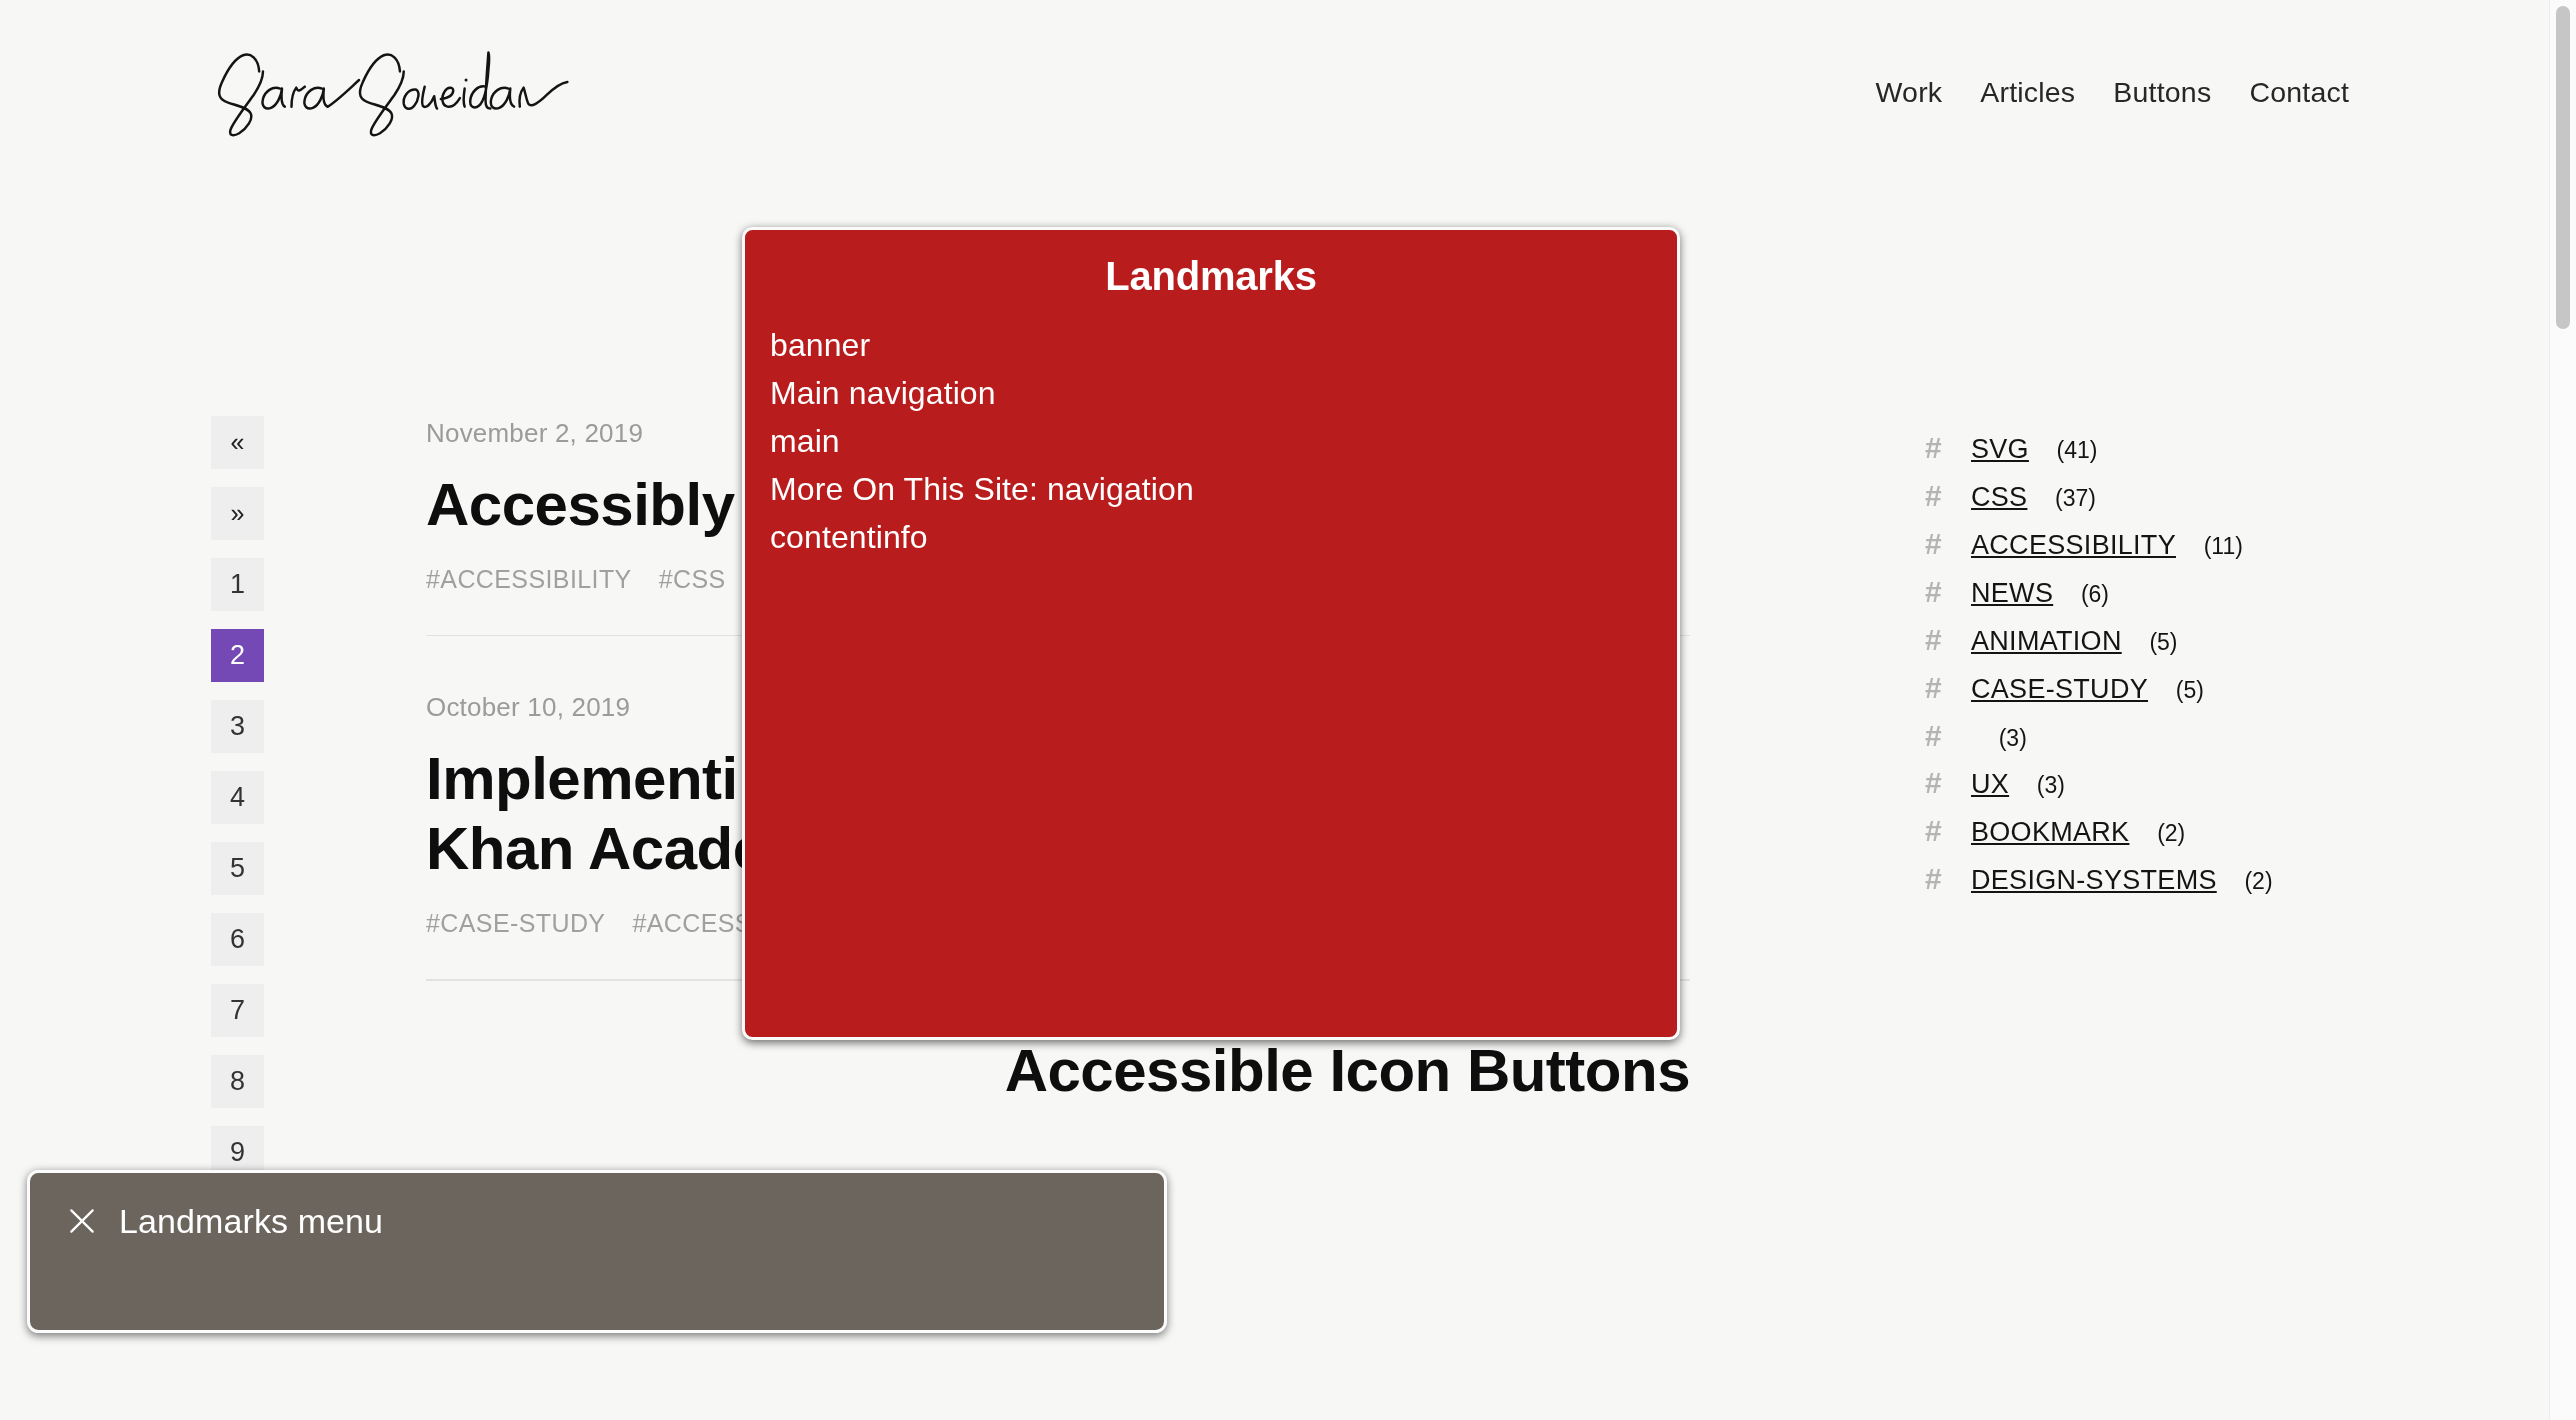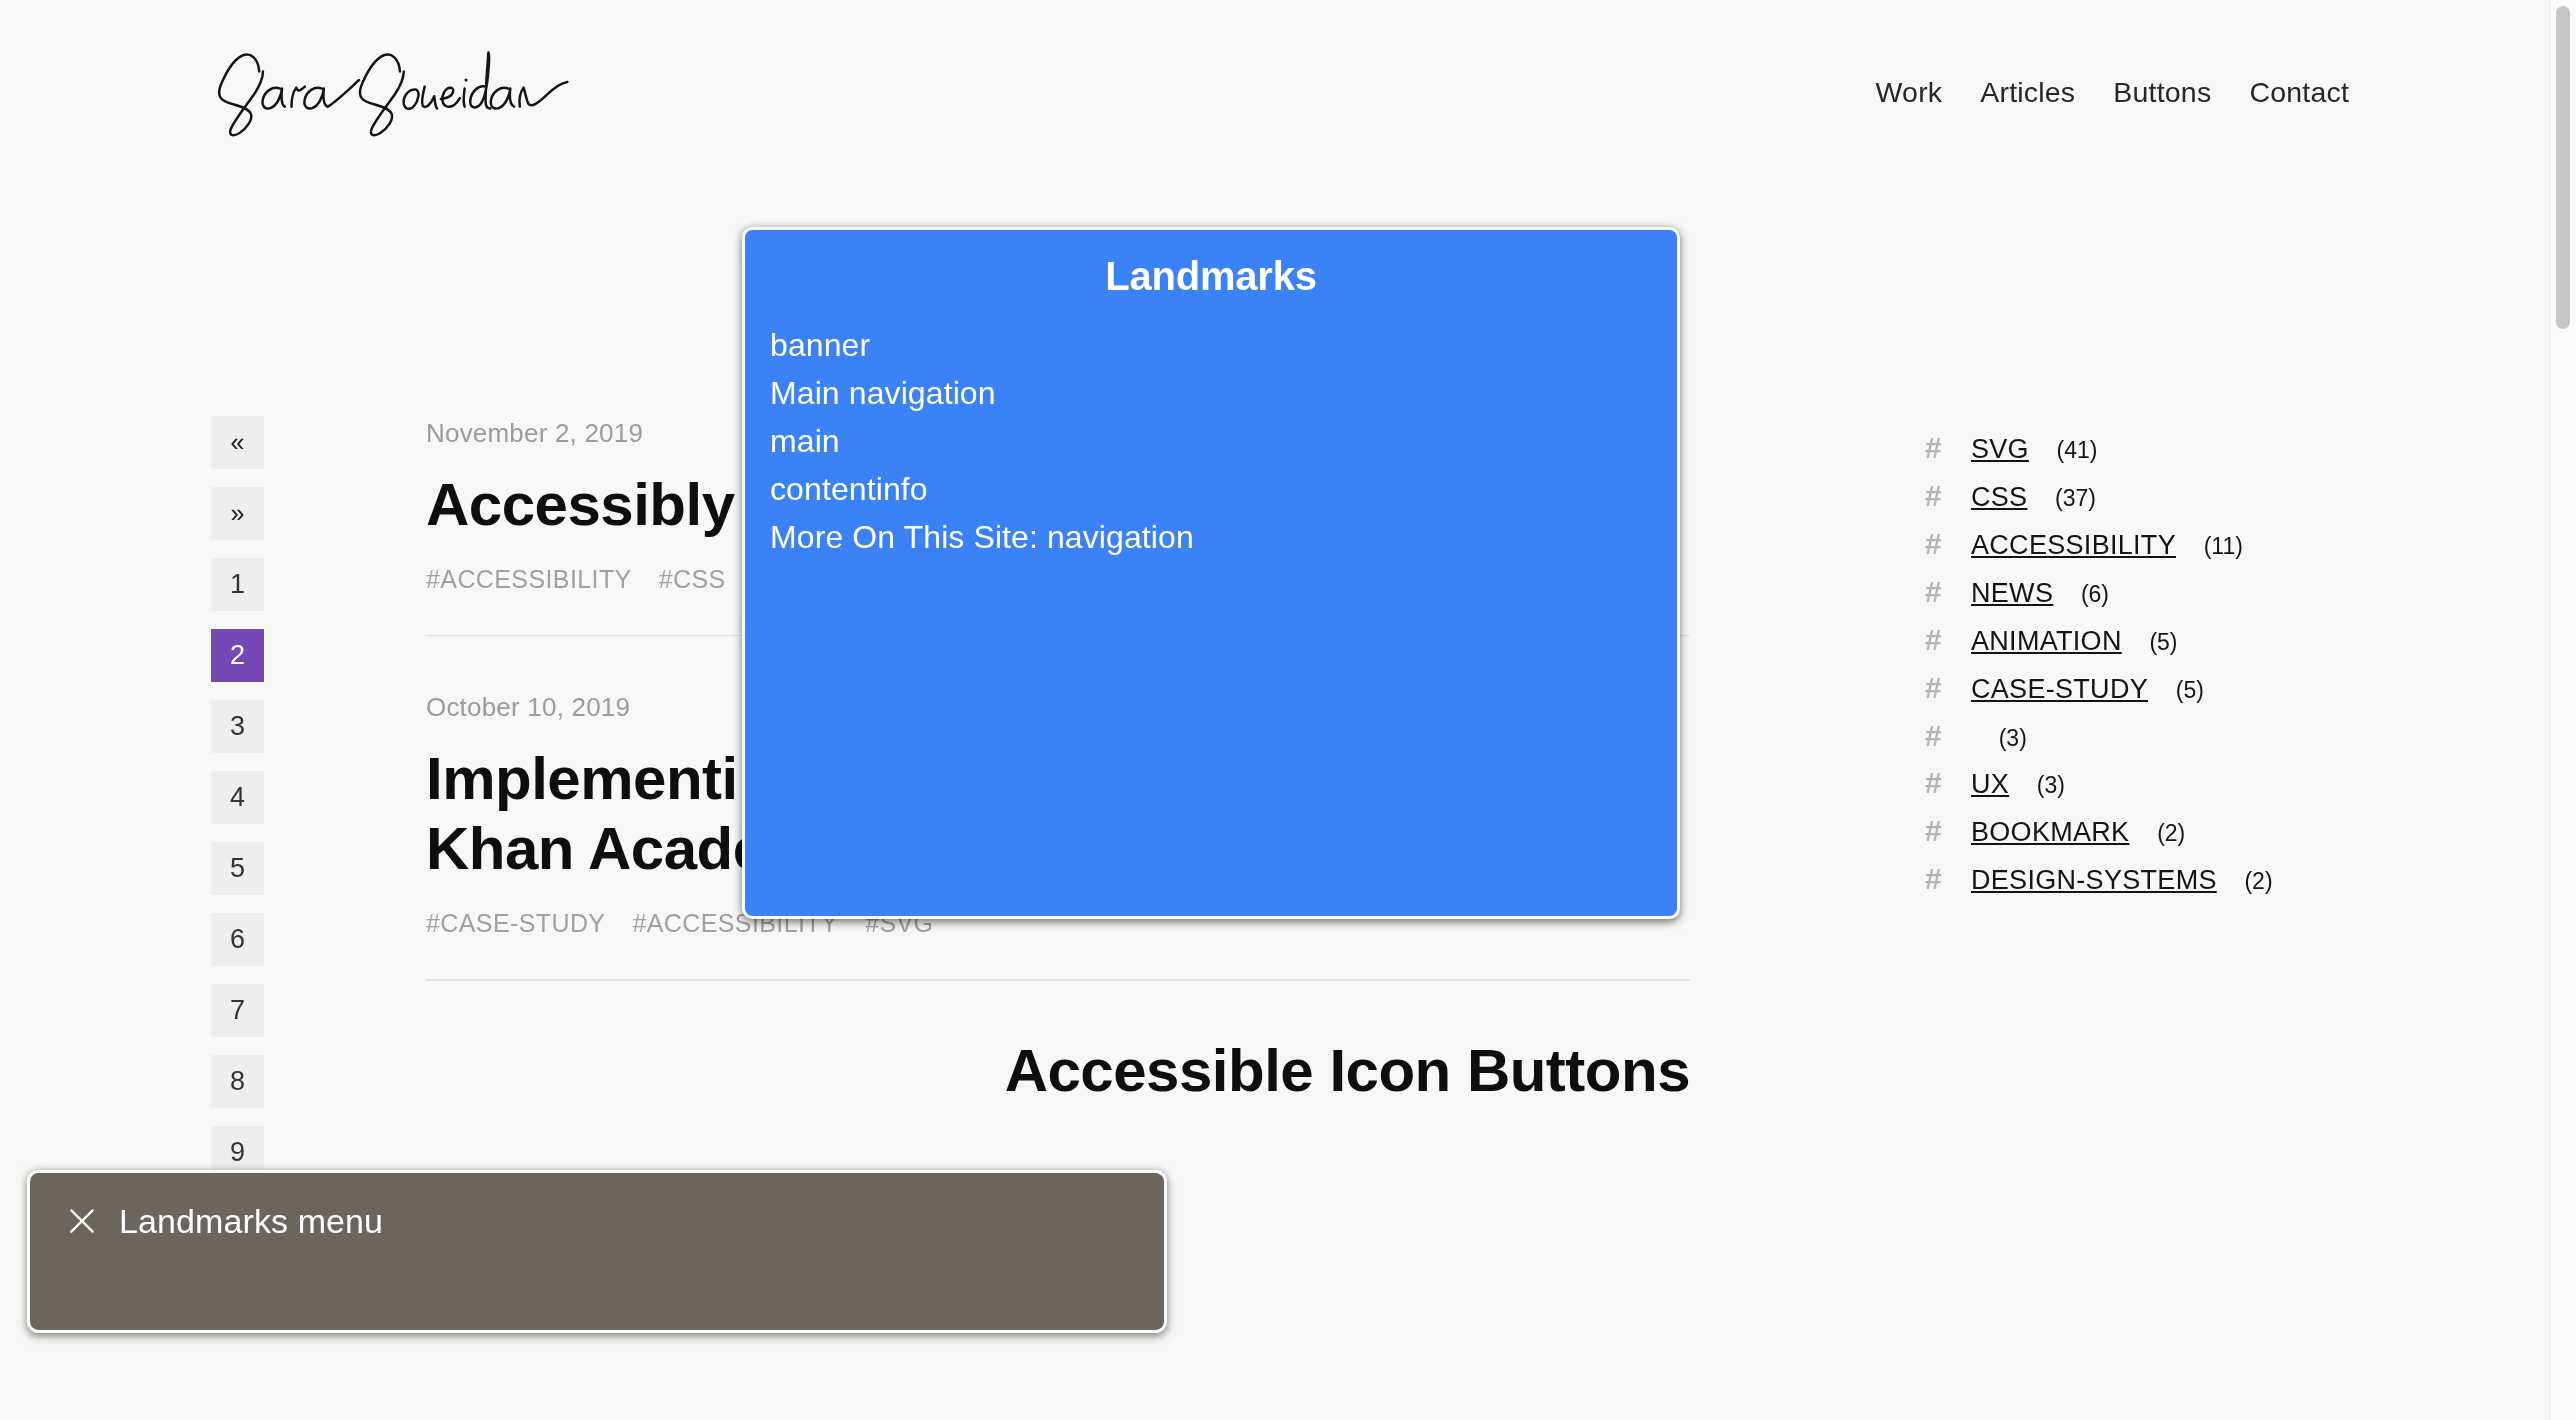--- a/index.html
+++ b/index.html
@@ -182,22 +182,22 @@
     background: #c6c6c6;
     border-radius: 7.6px;
   }
 
   
   #landmarks-dialog {
     position: absolute;
     left: 742px;
     top: 227px;
     width: 938px;
-    height: 692px;
-    background: #3b82f6;
+    height: 813px;
+    background: #b91c1c;
     border: 3.8px solid #fafafa;
     border-radius: 10.5px;
     box-sizing: border-box;
     box-shadow: 0 2.9px 8.6px rgba(0,0,0,.55);
     overflow: hidden;
   }
   #landmarks-title {
     margin: 0;
     padding-top: 24px;
     text-align: center;
@@ -409,22 +409,22 @@
   </div>
 
 </div>
 
 <div id="landmarks-dialog">
   <h1 id="landmarks-title">Landmarks</h1>
   <ul id="landmarks-list">
     <li>banner</li>
     <li>Main navigation</li>
     <li>main</li>
+    <li>More On This Site: navigation</li>
     <li>contentinfo</li>
-    <li>More On This Site: navigation</li>
   </ul>
 </div>
 
 <div id="landmarks-menu-bar">
   <div id="landmarks-menu-row">
     <svg id="landmarks-menu-close" viewBox="0 0 24 24">
       <path d="M4 4 L20 20 M20 4 L4 20" stroke="#ffffff" stroke-width="1.7" fill="none" stroke-linecap="round"></path>
     </svg>
     <span id="landmarks-menu-label">Landmarks menu</span>
   </div>

